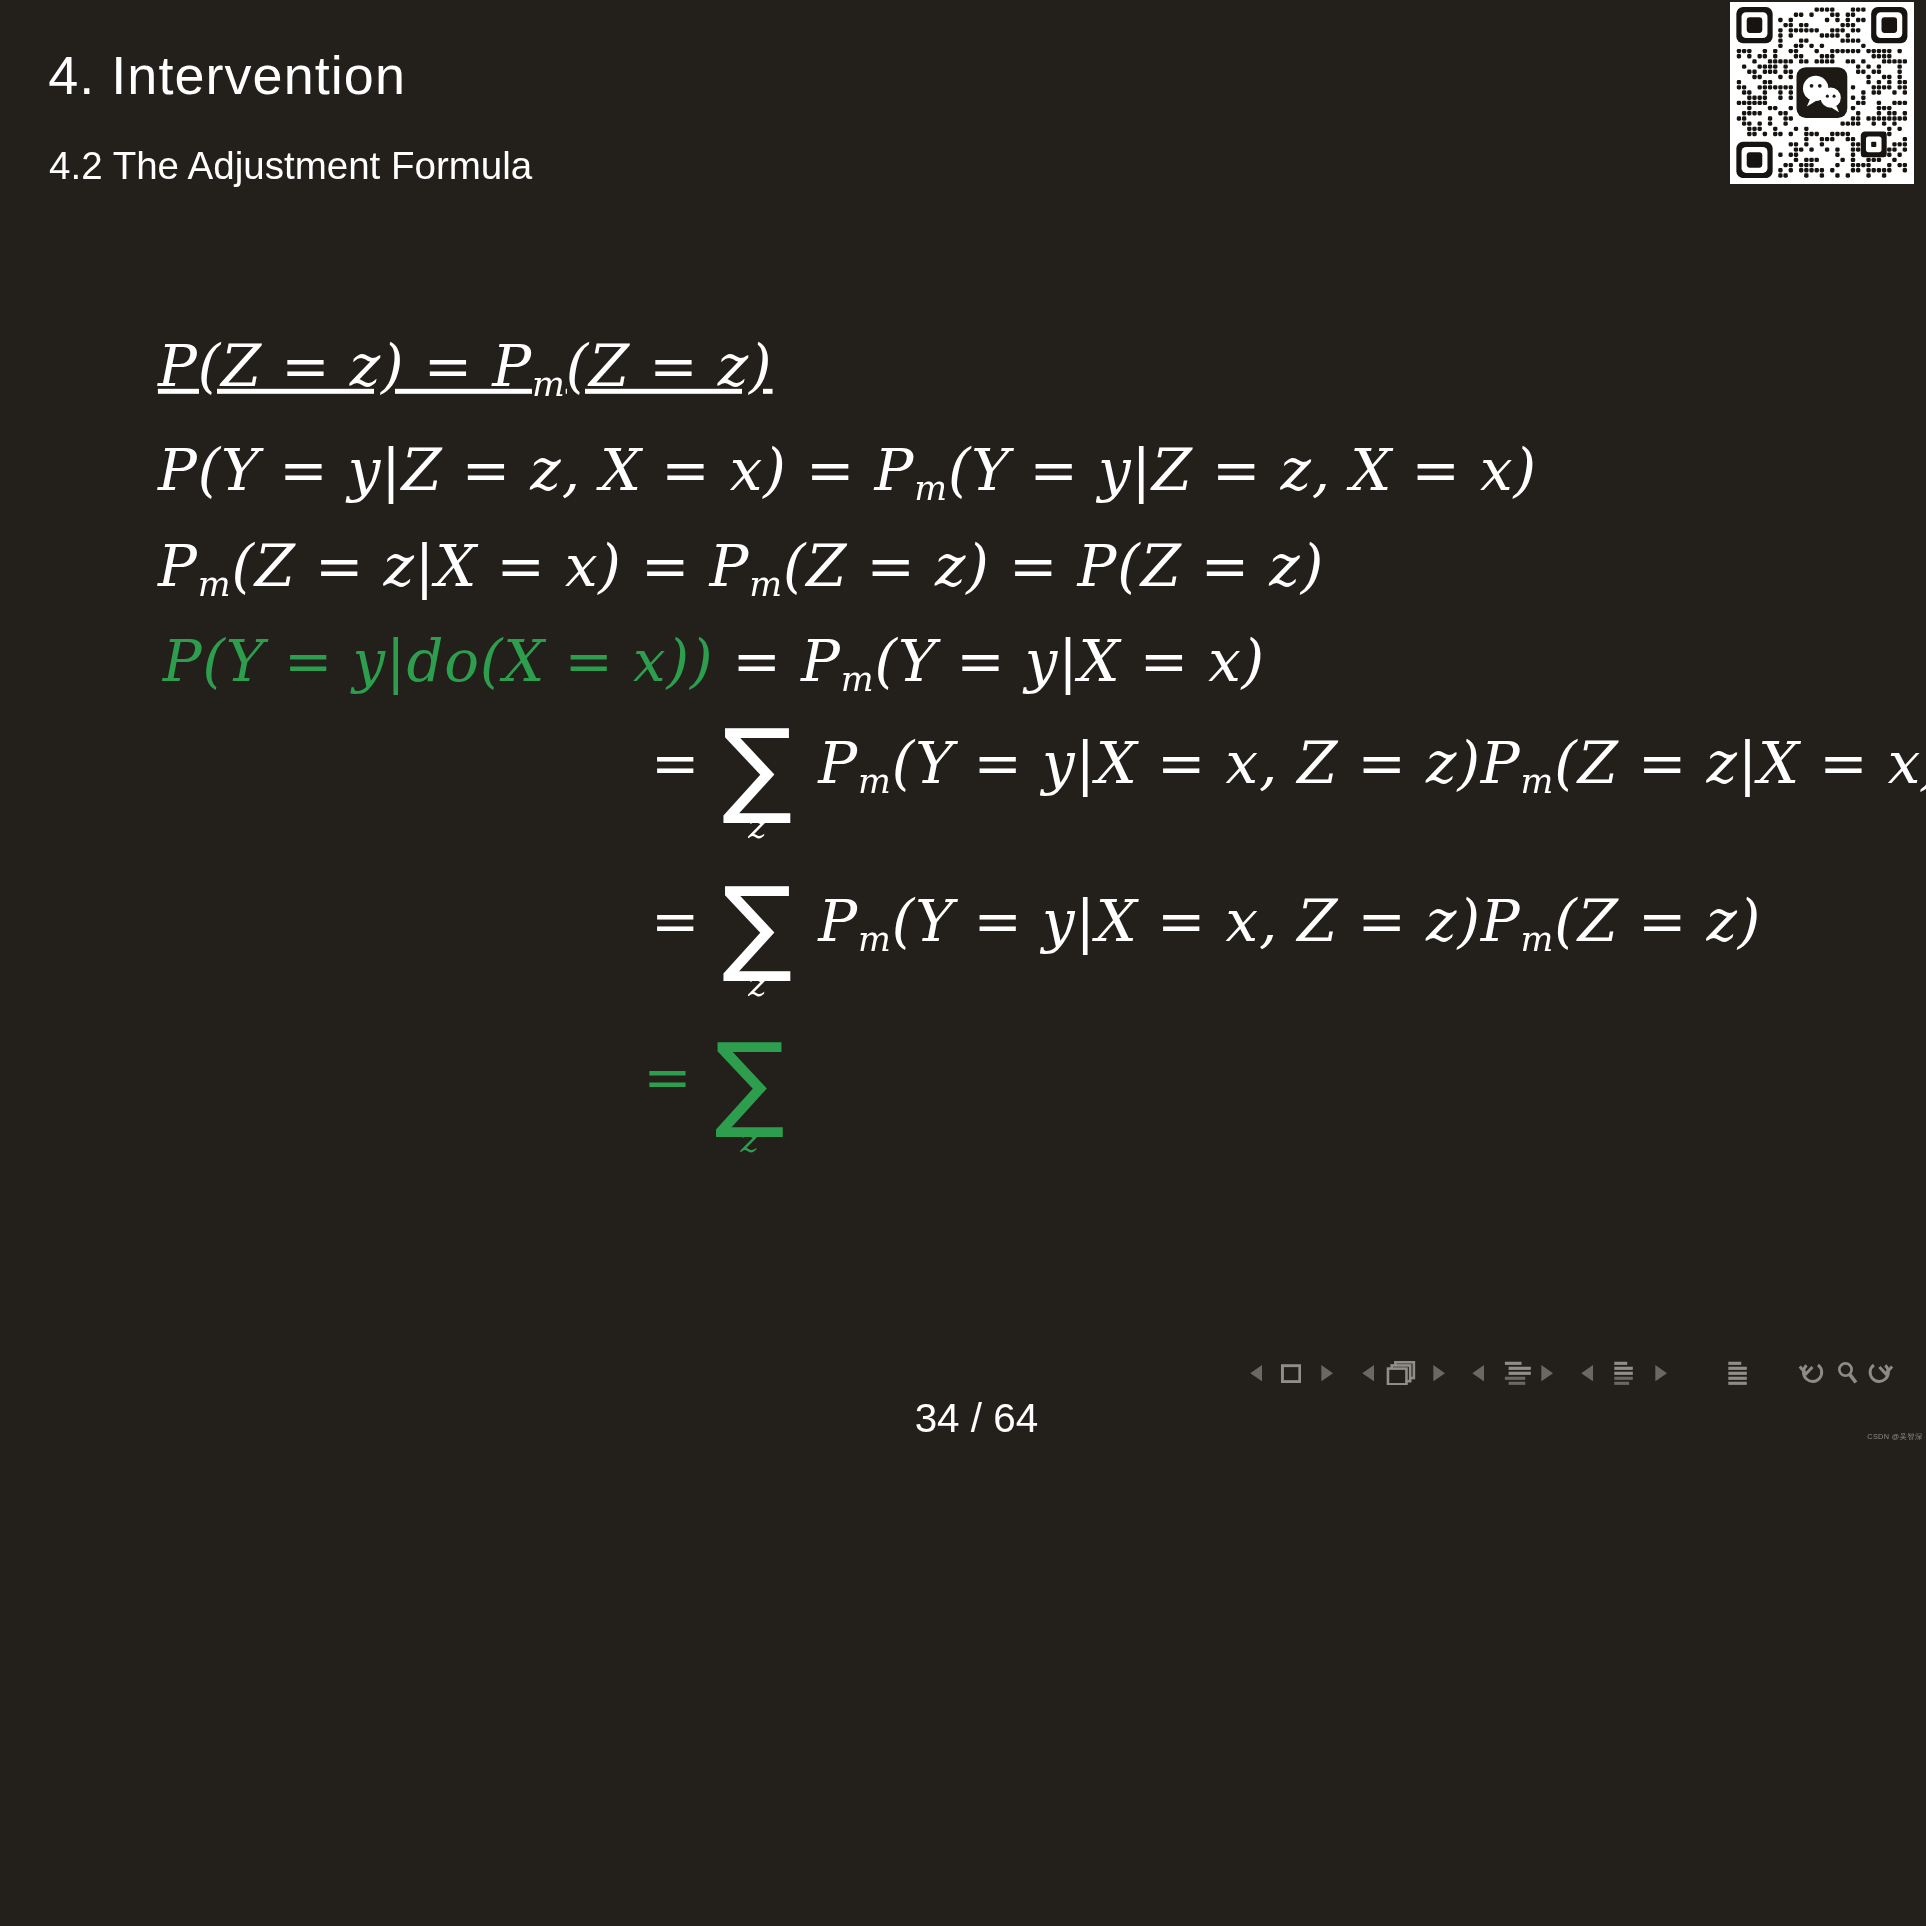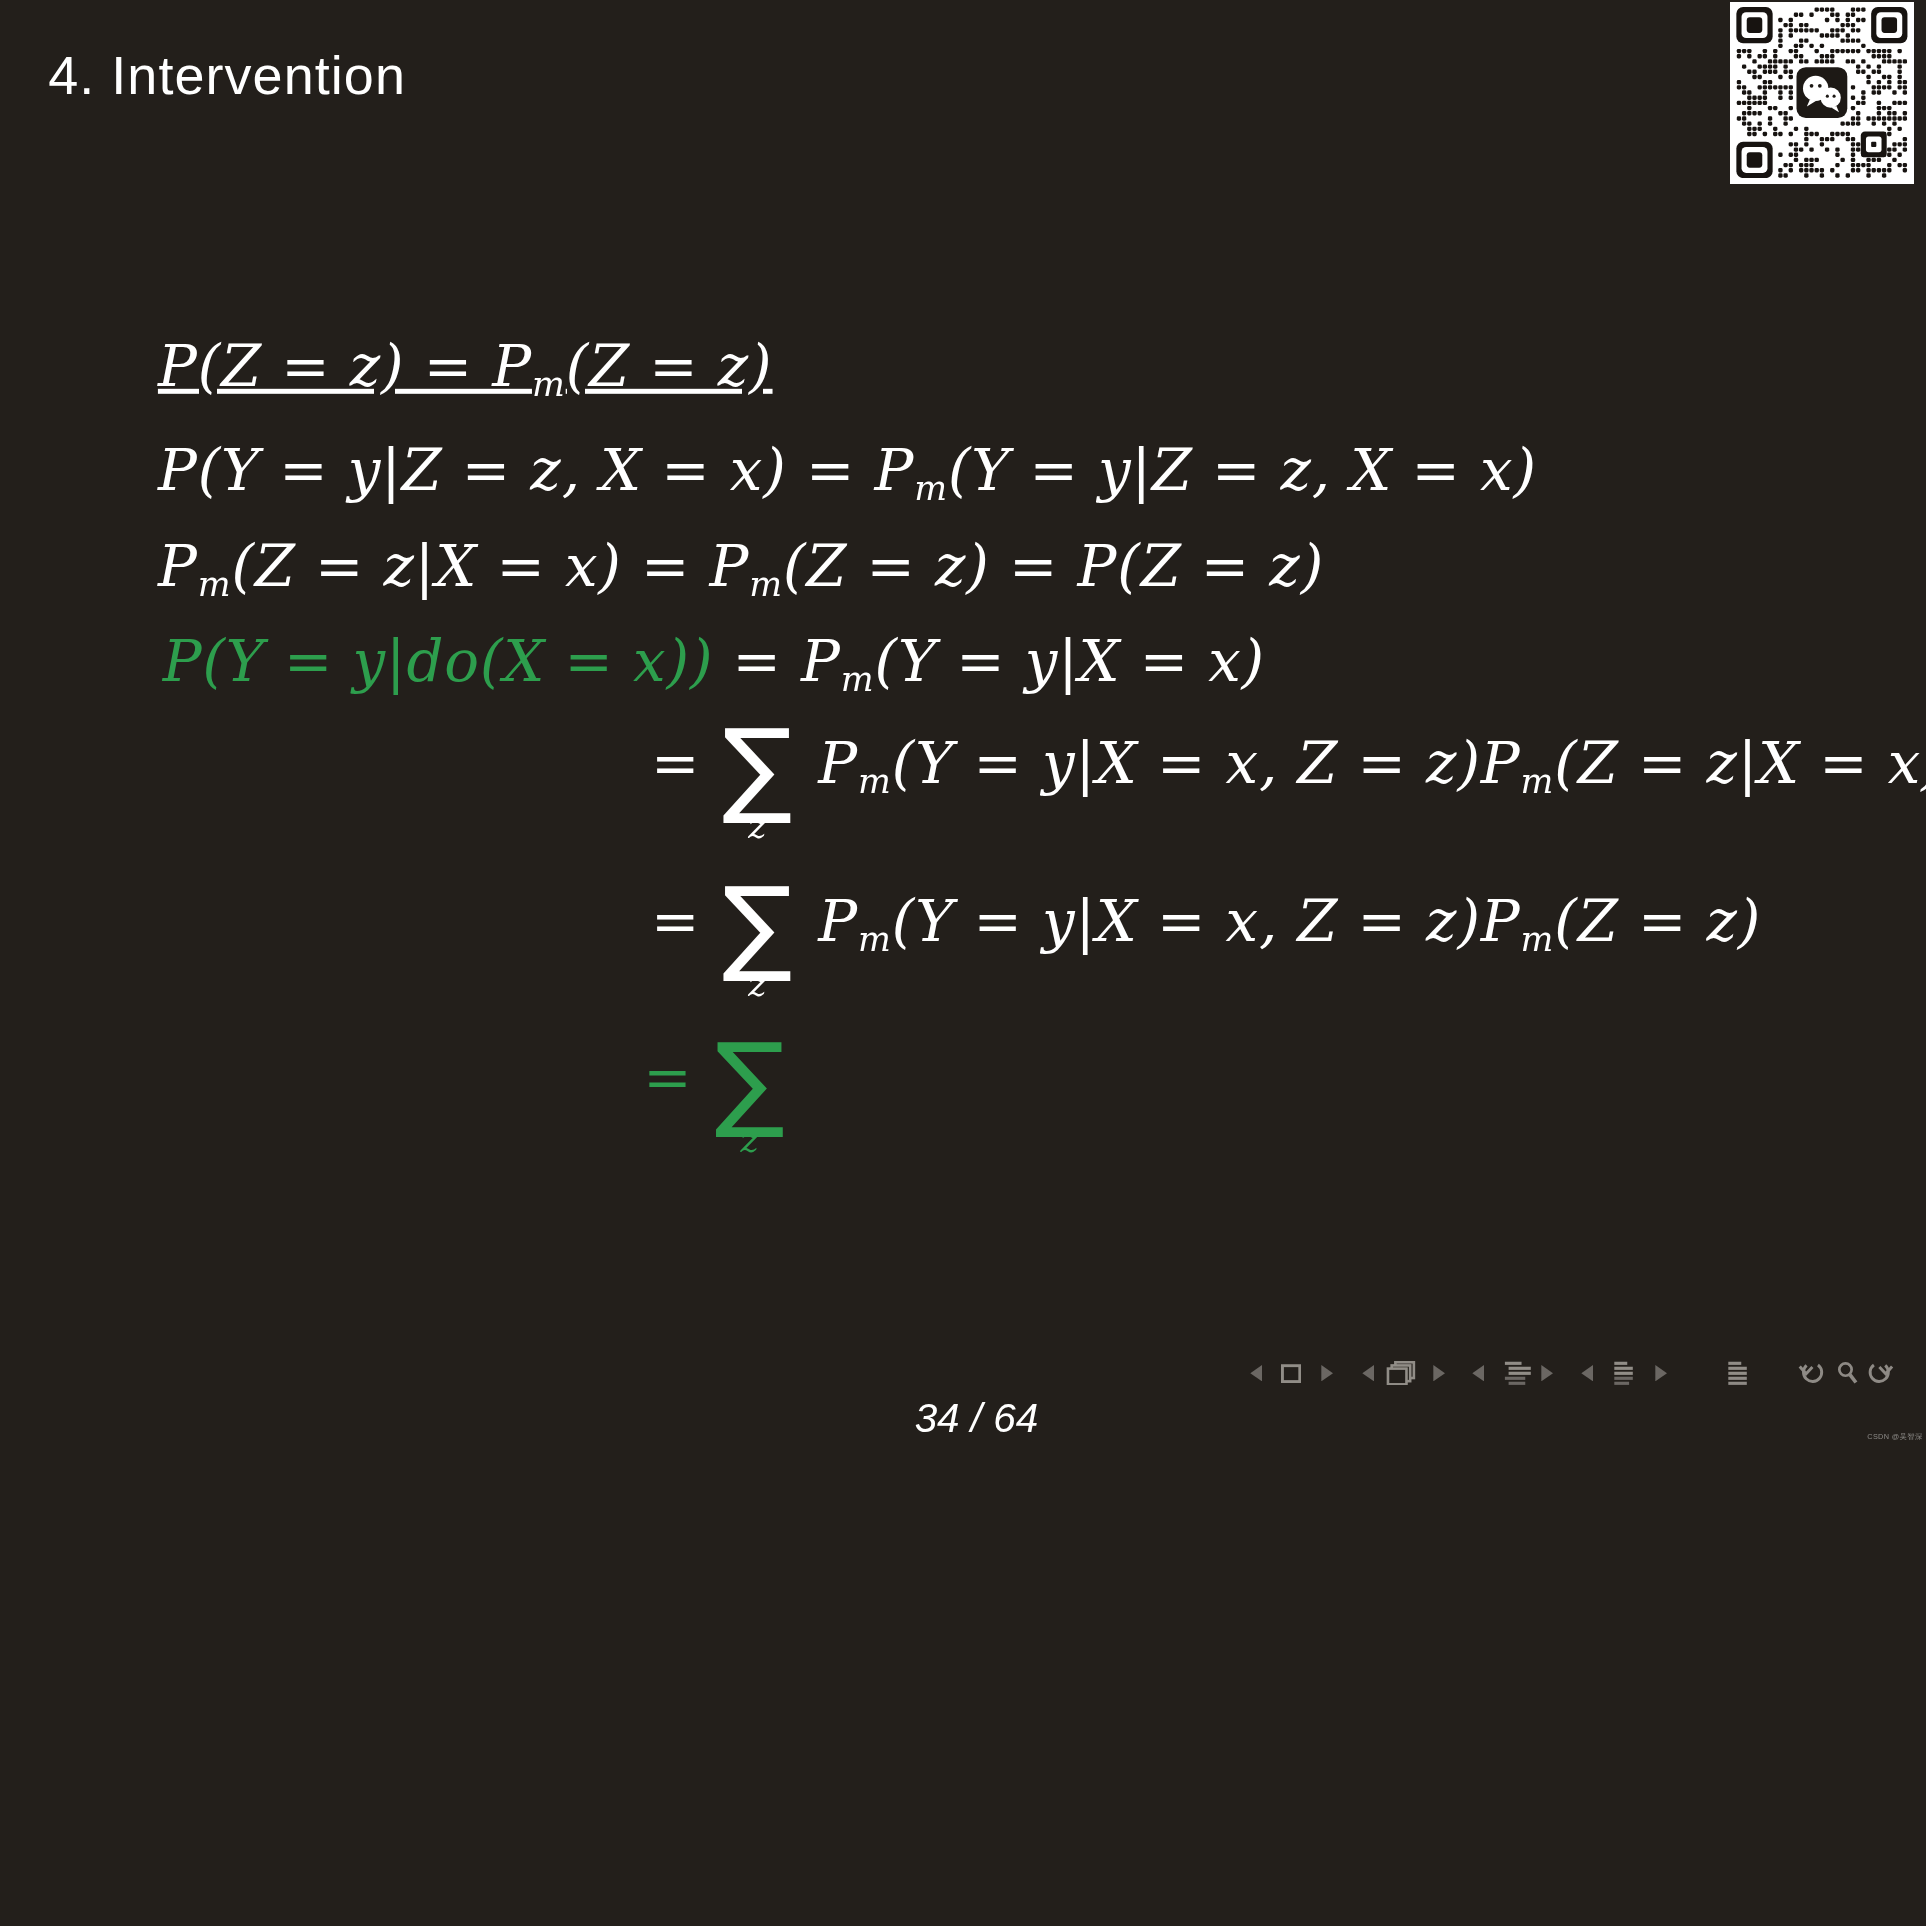--- a/index.html
+++ b/index.html
@@ -23,40 +23,41 @@
            color:var(--fg);letter-spacing:0.015em;}
   .msub{font-size:0.6em;vertical-align:-0.3em;}
   .green{color:var(--green);}
   .sum{display:inline-block;position:relative;vertical-align:middle;margin:0 0.1em 0 0.05em;}
   .sigma{display:block;font-style:normal;font-size:1.8em;line-height:0.8;
          font-family:"DejaVu Sans",sans-serif;}
   .limit{position:absolute;top:96%;left:50%;transform:translateX(-50%);
          font-size:0.6em;font-style:italic;}
   
   .page-num{position:absolute;left:50.7vw;top:73.6vw;transform:translate(-50%,-50%);
-            font-size:2.1vw;color:var(--fg);font-style:italic;}
+            font-size:2.1vw;color:var(--fg);}
   .watermark{position:absolute;right:0.18vw;bottom:0.14vw;font-size:0.38vw;
              color:#8d8b88;letter-spacing:0.05em;}
   
   .nav{position:absolute;left:64.9vw;top:70.6vw;height:1.4vw;display:flex;align-items:center;}
   .nav svg{display:block;}
   .arr{width:0.64vw;height:0.85vw;}
   .icon-slide{width:1.05vw;height:1.0vw;}
   .icon-frames{width:1.55vw;height:1.25vw;}
   .icon-list-wide{width:1.75vw;height:1.25vw;}
   .icon-list{width:1.2vw;height:1.25vw;}
   .icon-round{width:1.6vw;height:1.25vw;}
   .icon-search{width:1.15vw;height:1.25vw;}
 </style>
 </head>
 <body>
 
 <div class="slide">
 
   <h1 class="title">4. Intervention</h1>
+  <h2 class="subtitle">4.2 The Adjustment Formula</h2>
 
   <div class="qr">
     <svg id="qr-svg" viewBox="0 0 33 33">
         <rect x="15.08" y="0.08" width="0.84" height="0.84" fill="#171310" rx="0.28"></rect>
         <rect x="16.08" y="0.08" width="0.84" height="0.84" fill="#171310" rx="0.28"></rect>
         <rect x="17.08" y="0.08" width="0.84" height="0.84" fill="#171310" rx="0.28"></rect>
         <rect x="18.08" y="0.08" width="0.84" height="0.84" fill="#171310" rx="0.28"></rect>
         <rect x="22.08" y="0.08" width="0.84" height="0.84" fill="#171310" rx="0.28"></rect>
         <rect x="23.08" y="0.08" width="0.84" height="0.84" fill="#171310" rx="0.28"></rect>
         <rect x="24.08" y="0.08" width="0.84" height="0.84" fill="#171310" rx="0.28"></rect>

